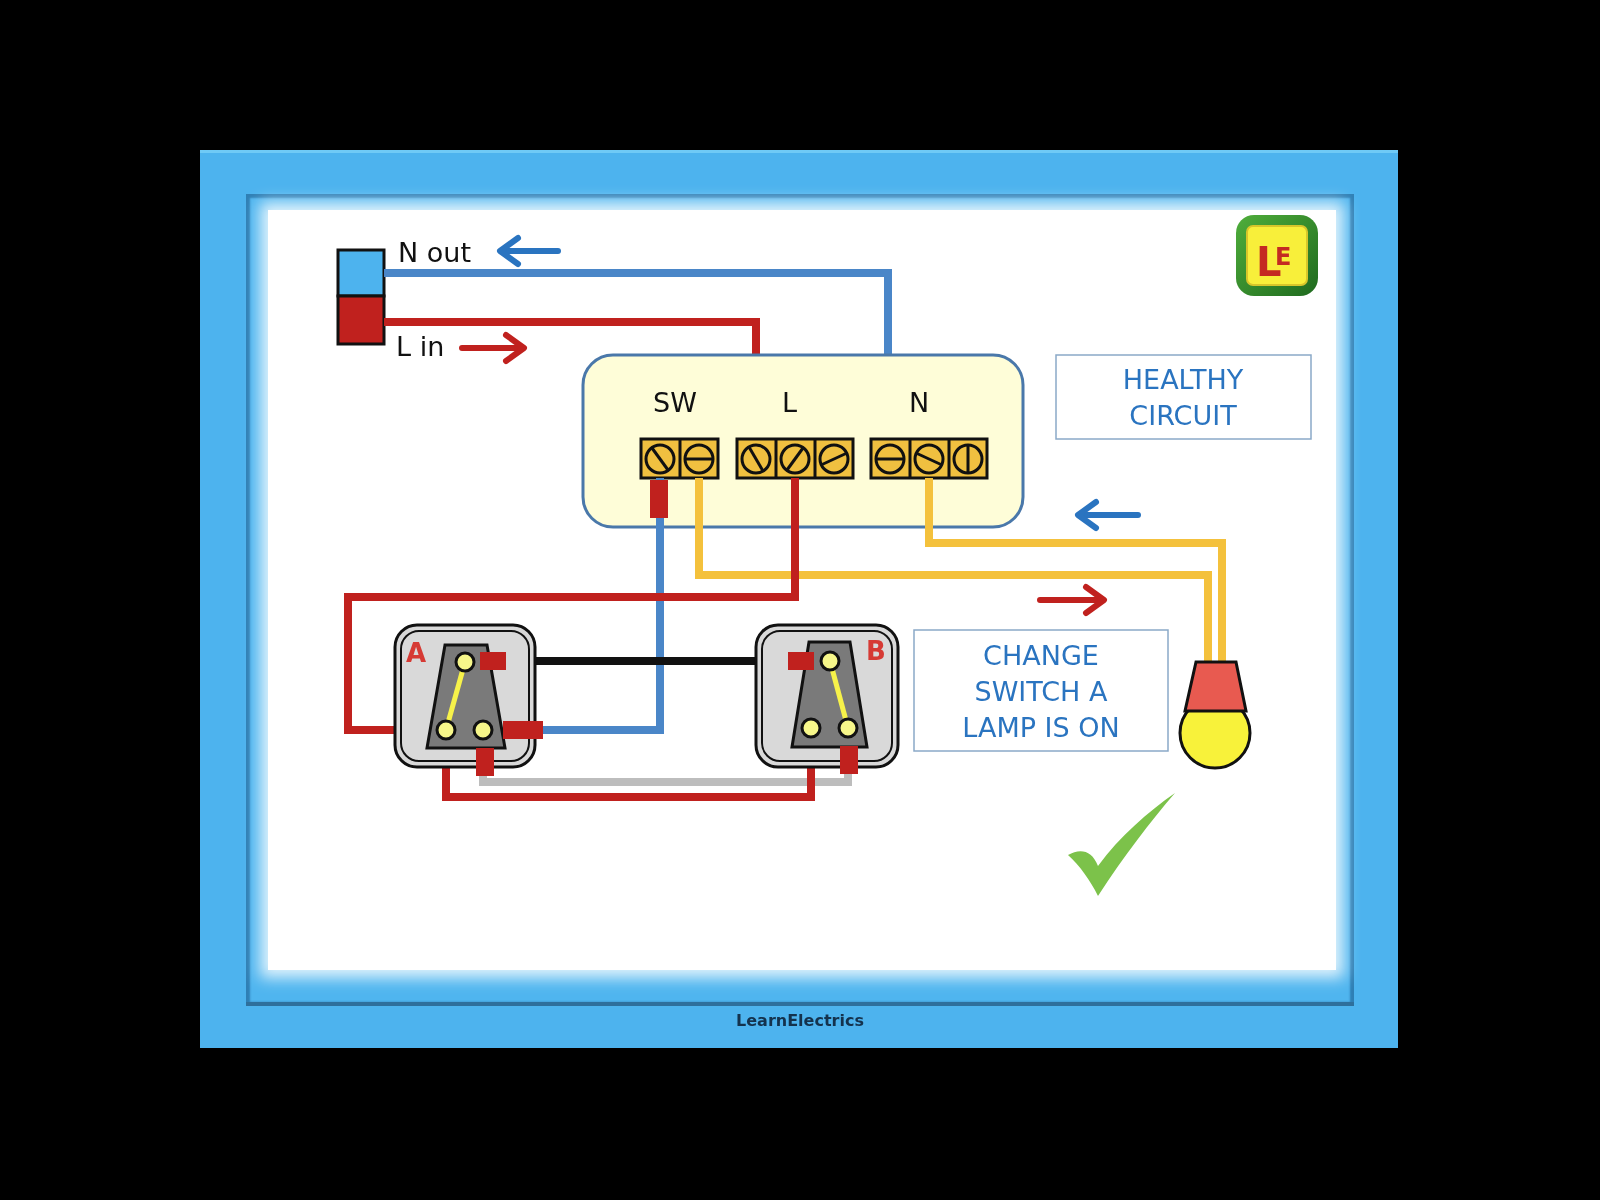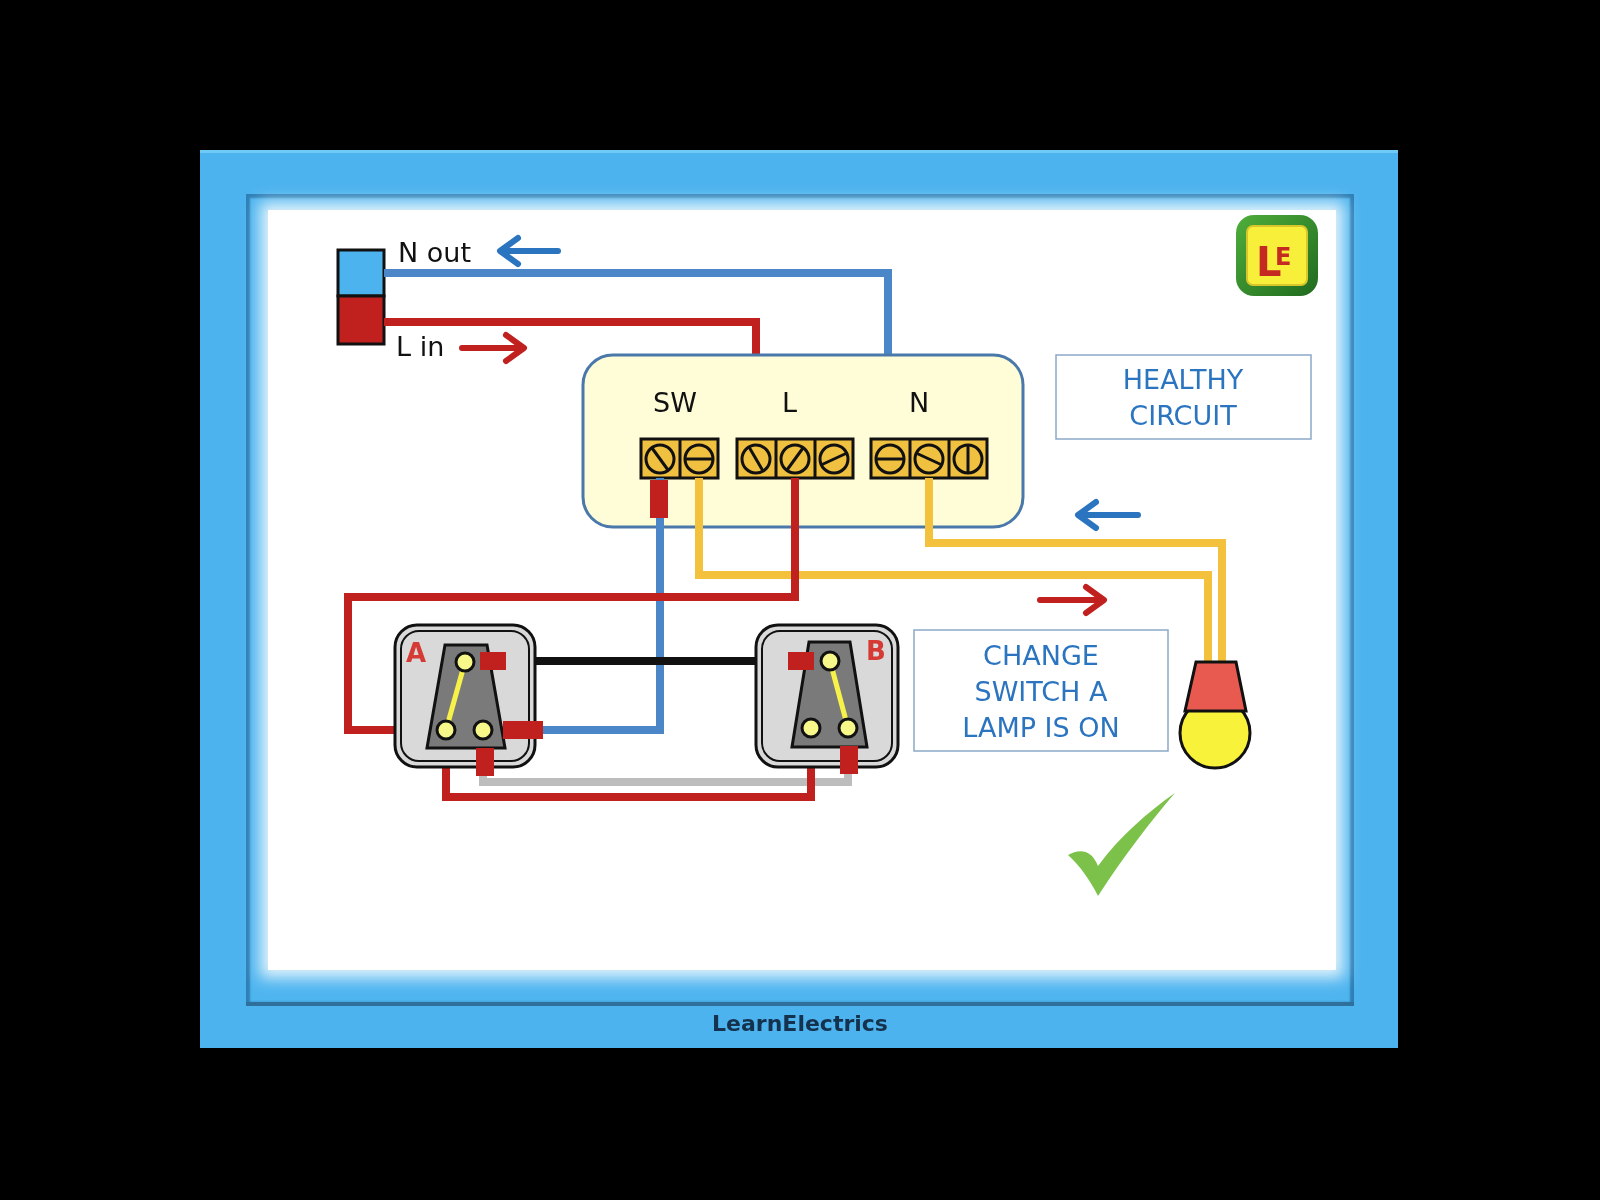--- a/index.html
+++ b/index.html
@@ -3,21 +3,21 @@
 <meta charset="utf-8">
 <style>
   html,body{margin:0;padding:0;background:#000;}
   body{width:1600px;height:1200px;position:relative;overflow:hidden;font-family:"DejaVu Sans",sans-serif;}
   .frame-outer{position:absolute;left:200px;top:150px;width:1198px;height:898px;background:#4db3ee;box-shadow:inset 0 3px 0 #6fcaf6;}
   .frame-inner{position:absolute;left:246px;top:194px;width:1108px;height:812px;background:#4fb5ef;
      box-shadow:inset 4px 4px 2px #2e7fb5, inset -4px -4px 2px #2e7fb5;}
   .canvas{position:absolute;left:268px;top:210px;width:1068px;height:760px;background:#fff;
      box-shadow:0 0 14px 8px #dff2fc;}
   .footer-line{position:absolute;left:246px;top:1002px;width:1108px;height:4px;background:#2e6f9c;}
-  .footer{position:absolute;left:0;width:1600px;top:1011px;text-align:center;font-family:"DejaVu Sans",sans-serif;font-weight:bold;font-size:22px;color:#14324d;}
+  .footer{position:absolute;left:0;width:1600px;top:1011px;text-align:center;font-family:"DejaVu Sans",sans-serif;font-weight:bold;font-size:16px;color:#14324d;}
   svg{position:absolute;left:0;top:0;}
   .lbl{font-family:"DejaVu Sans",sans-serif;}
 </style>
 </head>
 <body>
 
 <div class="frame-outer"></div>
 <div class="frame-inner"></div>
 <div class="canvas"></div>
 <div class="footer-line"></div>

